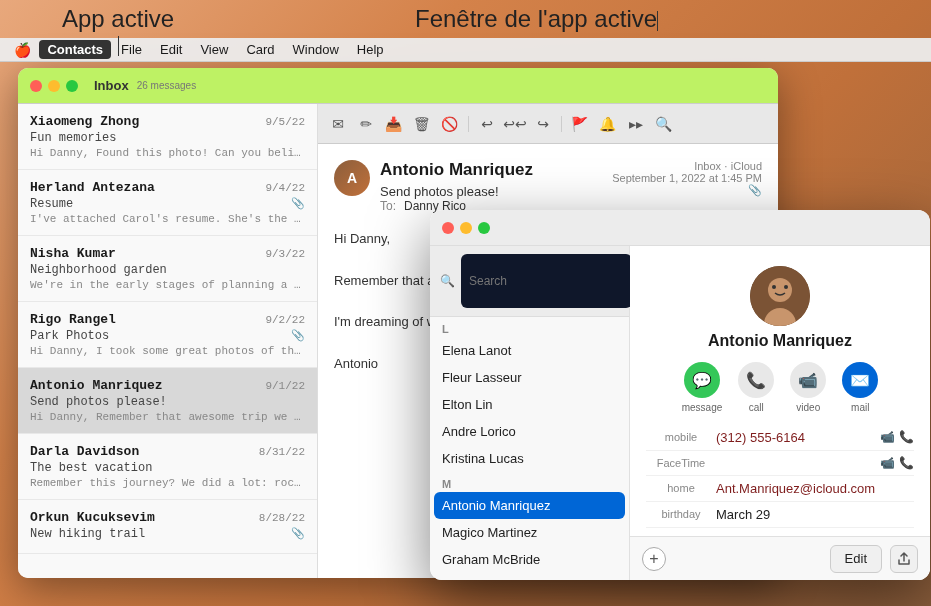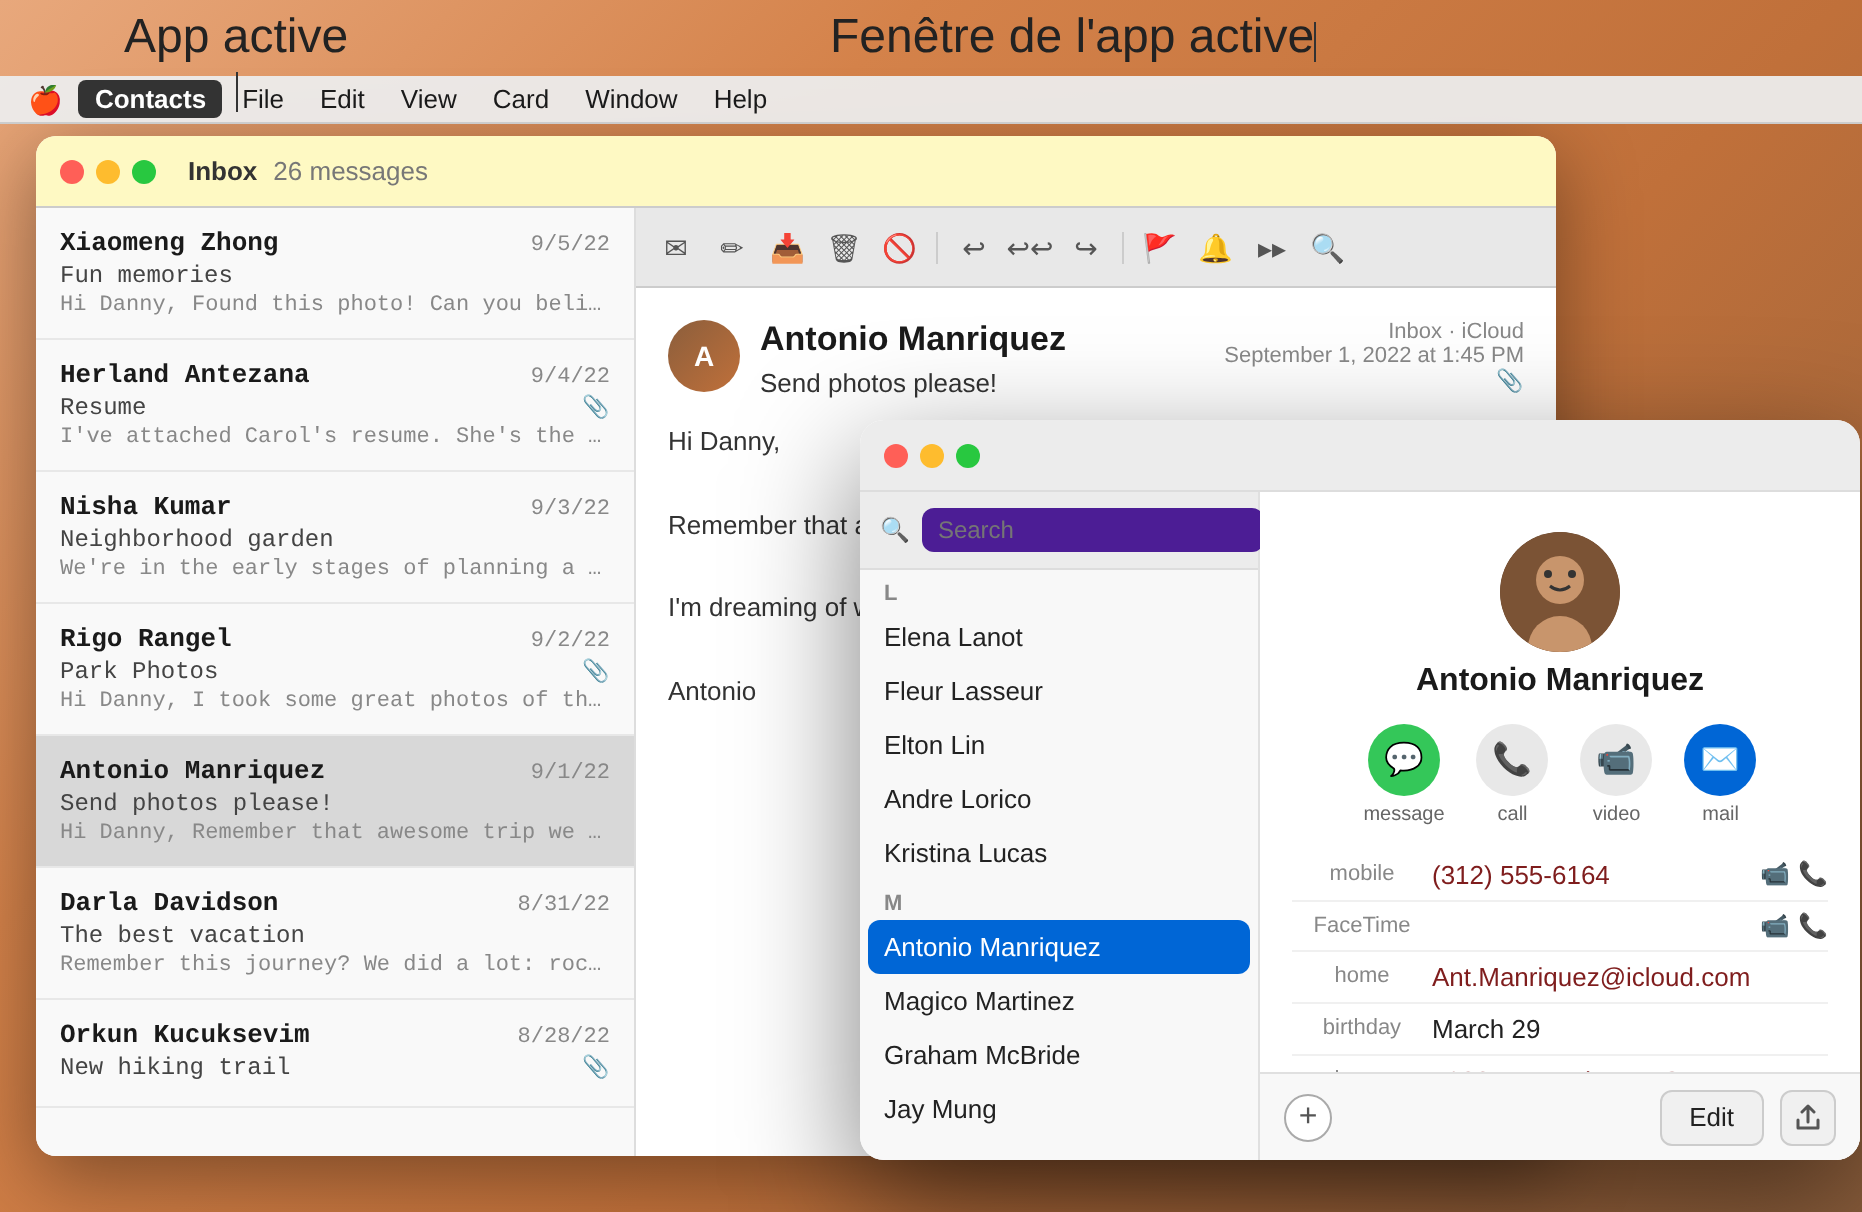--- a/index.html
+++ b/index.html
@@ -100,21 +100,21 @@
       border-radius: 10px;
       box-shadow: 0 10px 40px rgba(0,0,0,0.4);
       overflow: hidden;
       display: flex;
       flex-direction: column;
       z-index: 10;
     }
 
     .mail-titlebar {
       height: 36px;
-      background: #fef9c3;
+      background: #bef264;
       border-bottom: 1px solid #ccc;
       display: flex;
       align-items: center;
       padding: 0 12px;
       gap: 6px;
     }
     .traffic-light {
       width: 12px;
       height: 12px;
       border-radius: 50%;
@@ -123,21 +123,21 @@
     .tl-yellow { background: #febc2e; }
     .tl-green { background: #28c840; }
 
     .mail-inbox-label {
       margin-left: 10px;
       font-size: 13px;
       font-weight: 600;
       color: #333;
     }
     .mail-messages-count {
-      font-size: 13px;
+      font-size: 10px;
       color: #777;
       margin-left: 2px;
       text-align: right;
     }
 
     .mail-body {
       display: flex;
       flex: 1;
       overflow: hidden;
     }
@@ -320,23 +320,23 @@
       padding: 8px 10px;
       background: #ececec;
       border-bottom: 1px solid #ddd;
       display: flex;
       align-items: center;
       gap: 6px;
     }
     .contact-search-input {
       flex: 1;
       border: none;
-      background: #4c1d95;
+      background: #0f172a;
       border-radius: 6px;
-      padding: 4px 8px;
+      padding: 20px 8px;
       font-size: 12px;
       color: #999;
       outline: none;
     }
     .contact-section-label {
       font-size: 11px;
       font-weight: 600;
       color: #888;
       padding: 6px 12px 2px;
       text-transform: uppercase;
@@ -622,20 +622,24 @@
         <div class="toolbar-icon">🔔</div>
         <div class="toolbar-icon">▸▸</div>
         <div class="toolbar-icon">🔍</div>
       </div>
       <div class="mail-detail">
         <div class="email-header-row">
           <div class="email-avatar">A</div>
           <div class="email-info">
             <div class="email-subject-large">Antonio Manriquez</div>
             <div style="font-size:13px;color:#333;font-weight:500;">Send photos please!</div>
+            <div class="email-meta">
+              <span class="email-meta-label">To:</span>
+              <span class="email-meta-value">Danny Rico</span>
+            </div>
           </div>
           <div class="email-right">
             <div>Inbox · iCloud</div>
             <div>September 1, 2022 at 1:45 PM</div>
             <div>📎</div>
           </div>
         </div>
         <div class="email-body-text">
           <p>Hi Danny,</p>
           <br>

